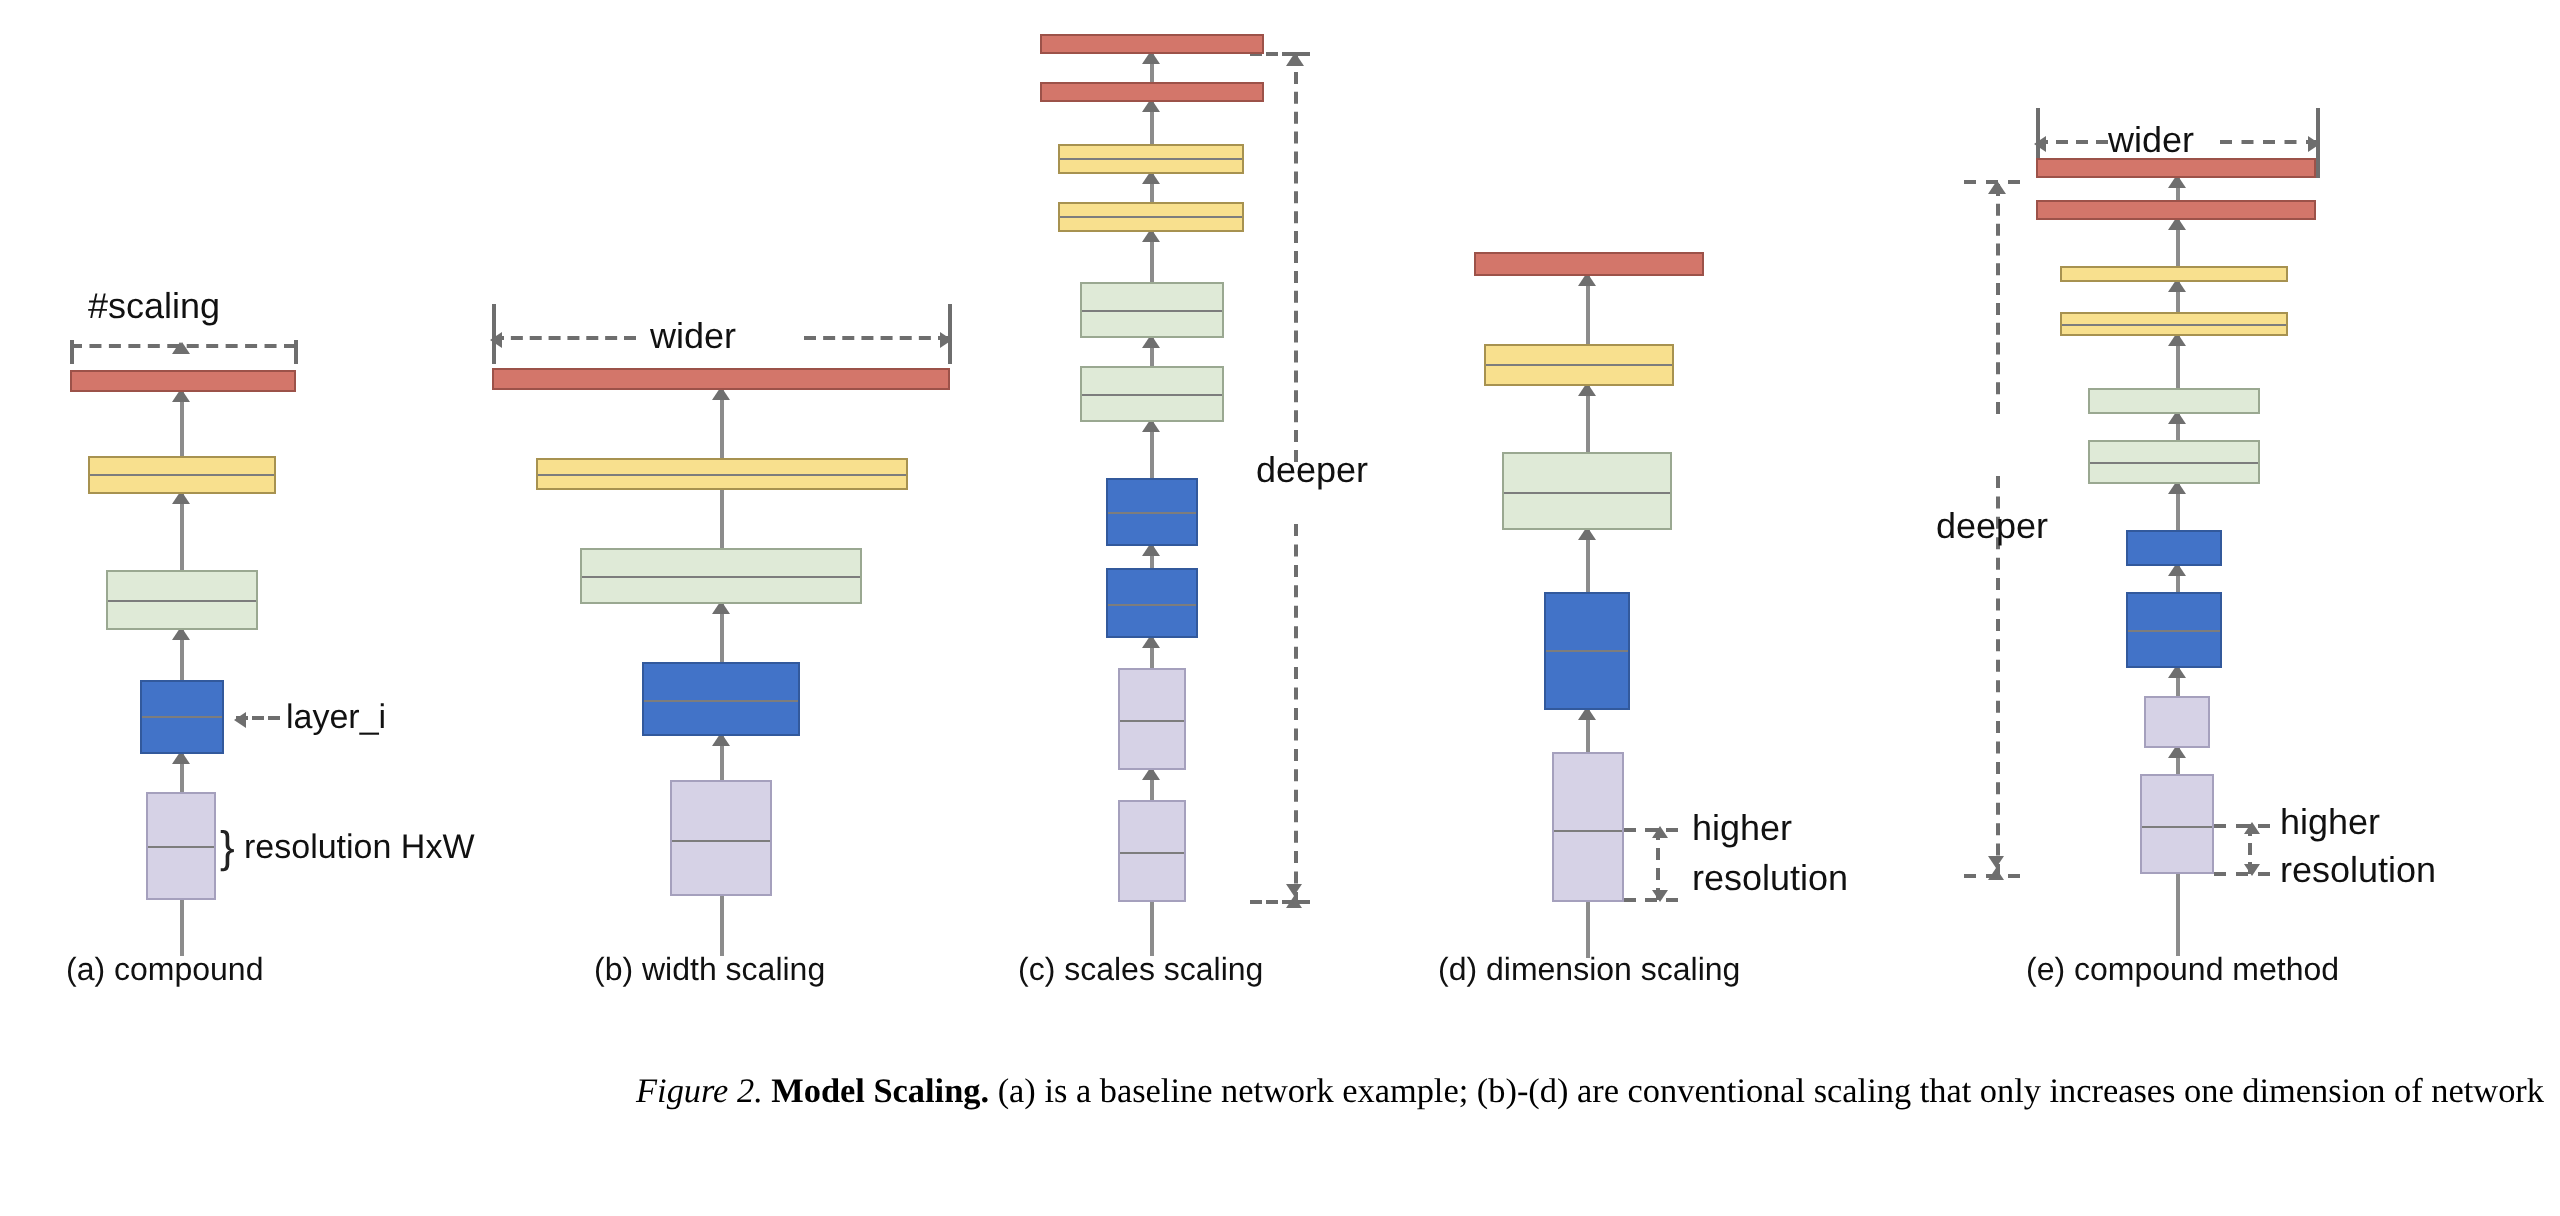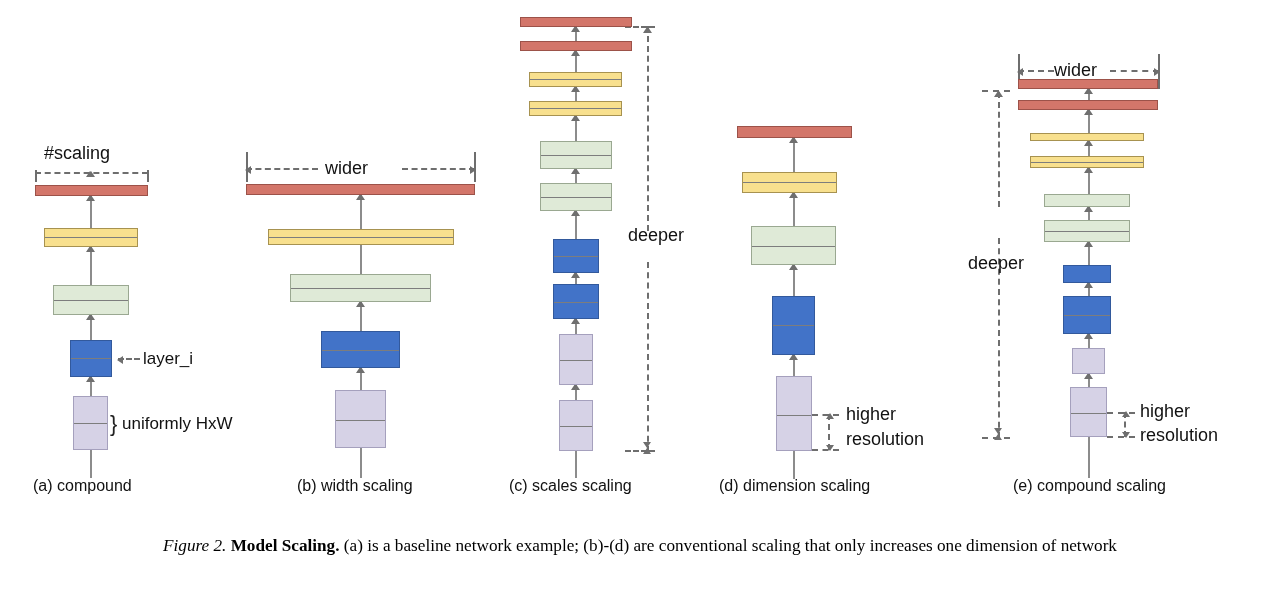--- a/index.html
+++ b/index.html
@@ -38,21 +38,21 @@
     border-top:4px solid transparent;border-bottom:4px solid transparent;border-left:6px solid #6e6e6e;}
   .ah-up::before{content:"";position:absolute;top:-1px;left:-4px;
     border-left:4px solid transparent;border-right:4px solid transparent;border-bottom:6px solid #6e6e6e;}
   .ah-down::after{content:"";position:absolute;bottom:-1px;left:-4px;
     border-left:4px solid transparent;border-right:4px solid transparent;border-top:6px solid #6e6e6e;}
 
   .brace{position:absolute;font-size:22px;color:#222;line-height:1;}
 
   
   #caption{position:absolute;left:8px;top:533px;width:1264px;
-    font-family:"Liberation Serif",serif;font-size:17.2px;line-height:1.52;color:#000;text-align:center;}
+    font-family:"Liberation Serif",serif;font-size:17.2px;line-height:1.52;color:#000;text-align:right;}
   #caption .it{font-style:italic;}
   #caption .bd{font-weight:bold;}
   #caption .ln{display:block;white-space:nowrap;}
 </style>
 </head>
 <body>
 
 <div id="figure">
 
   <div class="panel" style="left:0;width:230px;">
@@ -63,21 +63,21 @@
     <div class="tick-v" style="left:147px;top:170px;height:12px;"></div>
     <div class="dash-h" style="left:35px;top:172px;width:113px;"></div>
     <div class="arrow ah-up" style="left:90px;top:172px;height:8px;background:none;"></div>
 
     <div class="tail" style="left:90px;top:450px;height:28px;"></div>
 
     <div class="blk purple" style="left:73px;top:396px;width:35px;height:54px;">
       <div class="divline" style="top:26px;"></div>
     </div>
     <div class="brace" style="left:110px;top:413px;">}</div>
-    <div class="lbl" style="left:122px;top:413px;">uniformly HxW</div>
+    <div class="lbl" style="left:122px;top:413px;">resolution HxW</div>
 
     <div class="arrow ah-up" style="left:90px;top:377px;height:19px;"></div>
 
     <div class="blk blue" style="left:70px;top:340px;width:42px;height:37px;">
       <div class="divline" style="top:17px;"></div>
     </div>
     <div class="dash-h ah-left" style="left:118px;top:358px;width:22px;"></div>
     <div class="lbl" style="left:143px;top:348px;">layer_i</div>
 
     <div class="arrow ah-up" style="left:90px;top:315px;height:25px;"></div>
@@ -300,21 +300,21 @@
     <div class="blk yellow" style="left:80px;top:133px;width:114px;height:8px;"></div>
 
     <div class="arrow ah-up" style="left:138px;top:110px;height:23px;"></div>
 
     <div class="blk red" style="left:68px;top:100px;width:140px;height:10px;"></div>
 
     <div class="arrow ah-up" style="left:138px;top:89px;height:11px;"></div>
 
     <div class="blk red" style="left:68px;top:79px;width:140px;height:10px;"></div>
 
-    <div class="panel-cap" style="left:63px;top:477px;">(e) compound scaling</div>
+    <div class="panel-cap" style="left:63px;top:477px;">(e) compound method</div>
   </div>
 
   <div id="caption">
     <span class="ln">
       <span class="it">Figure 2.</span>
       <span class="bd">Model Scaling.</span>
       <span>(a) is a baseline network example; (b)-(d) are conventional scaling that only increases one dimension of network</span>
     </span>
   </div>
 

